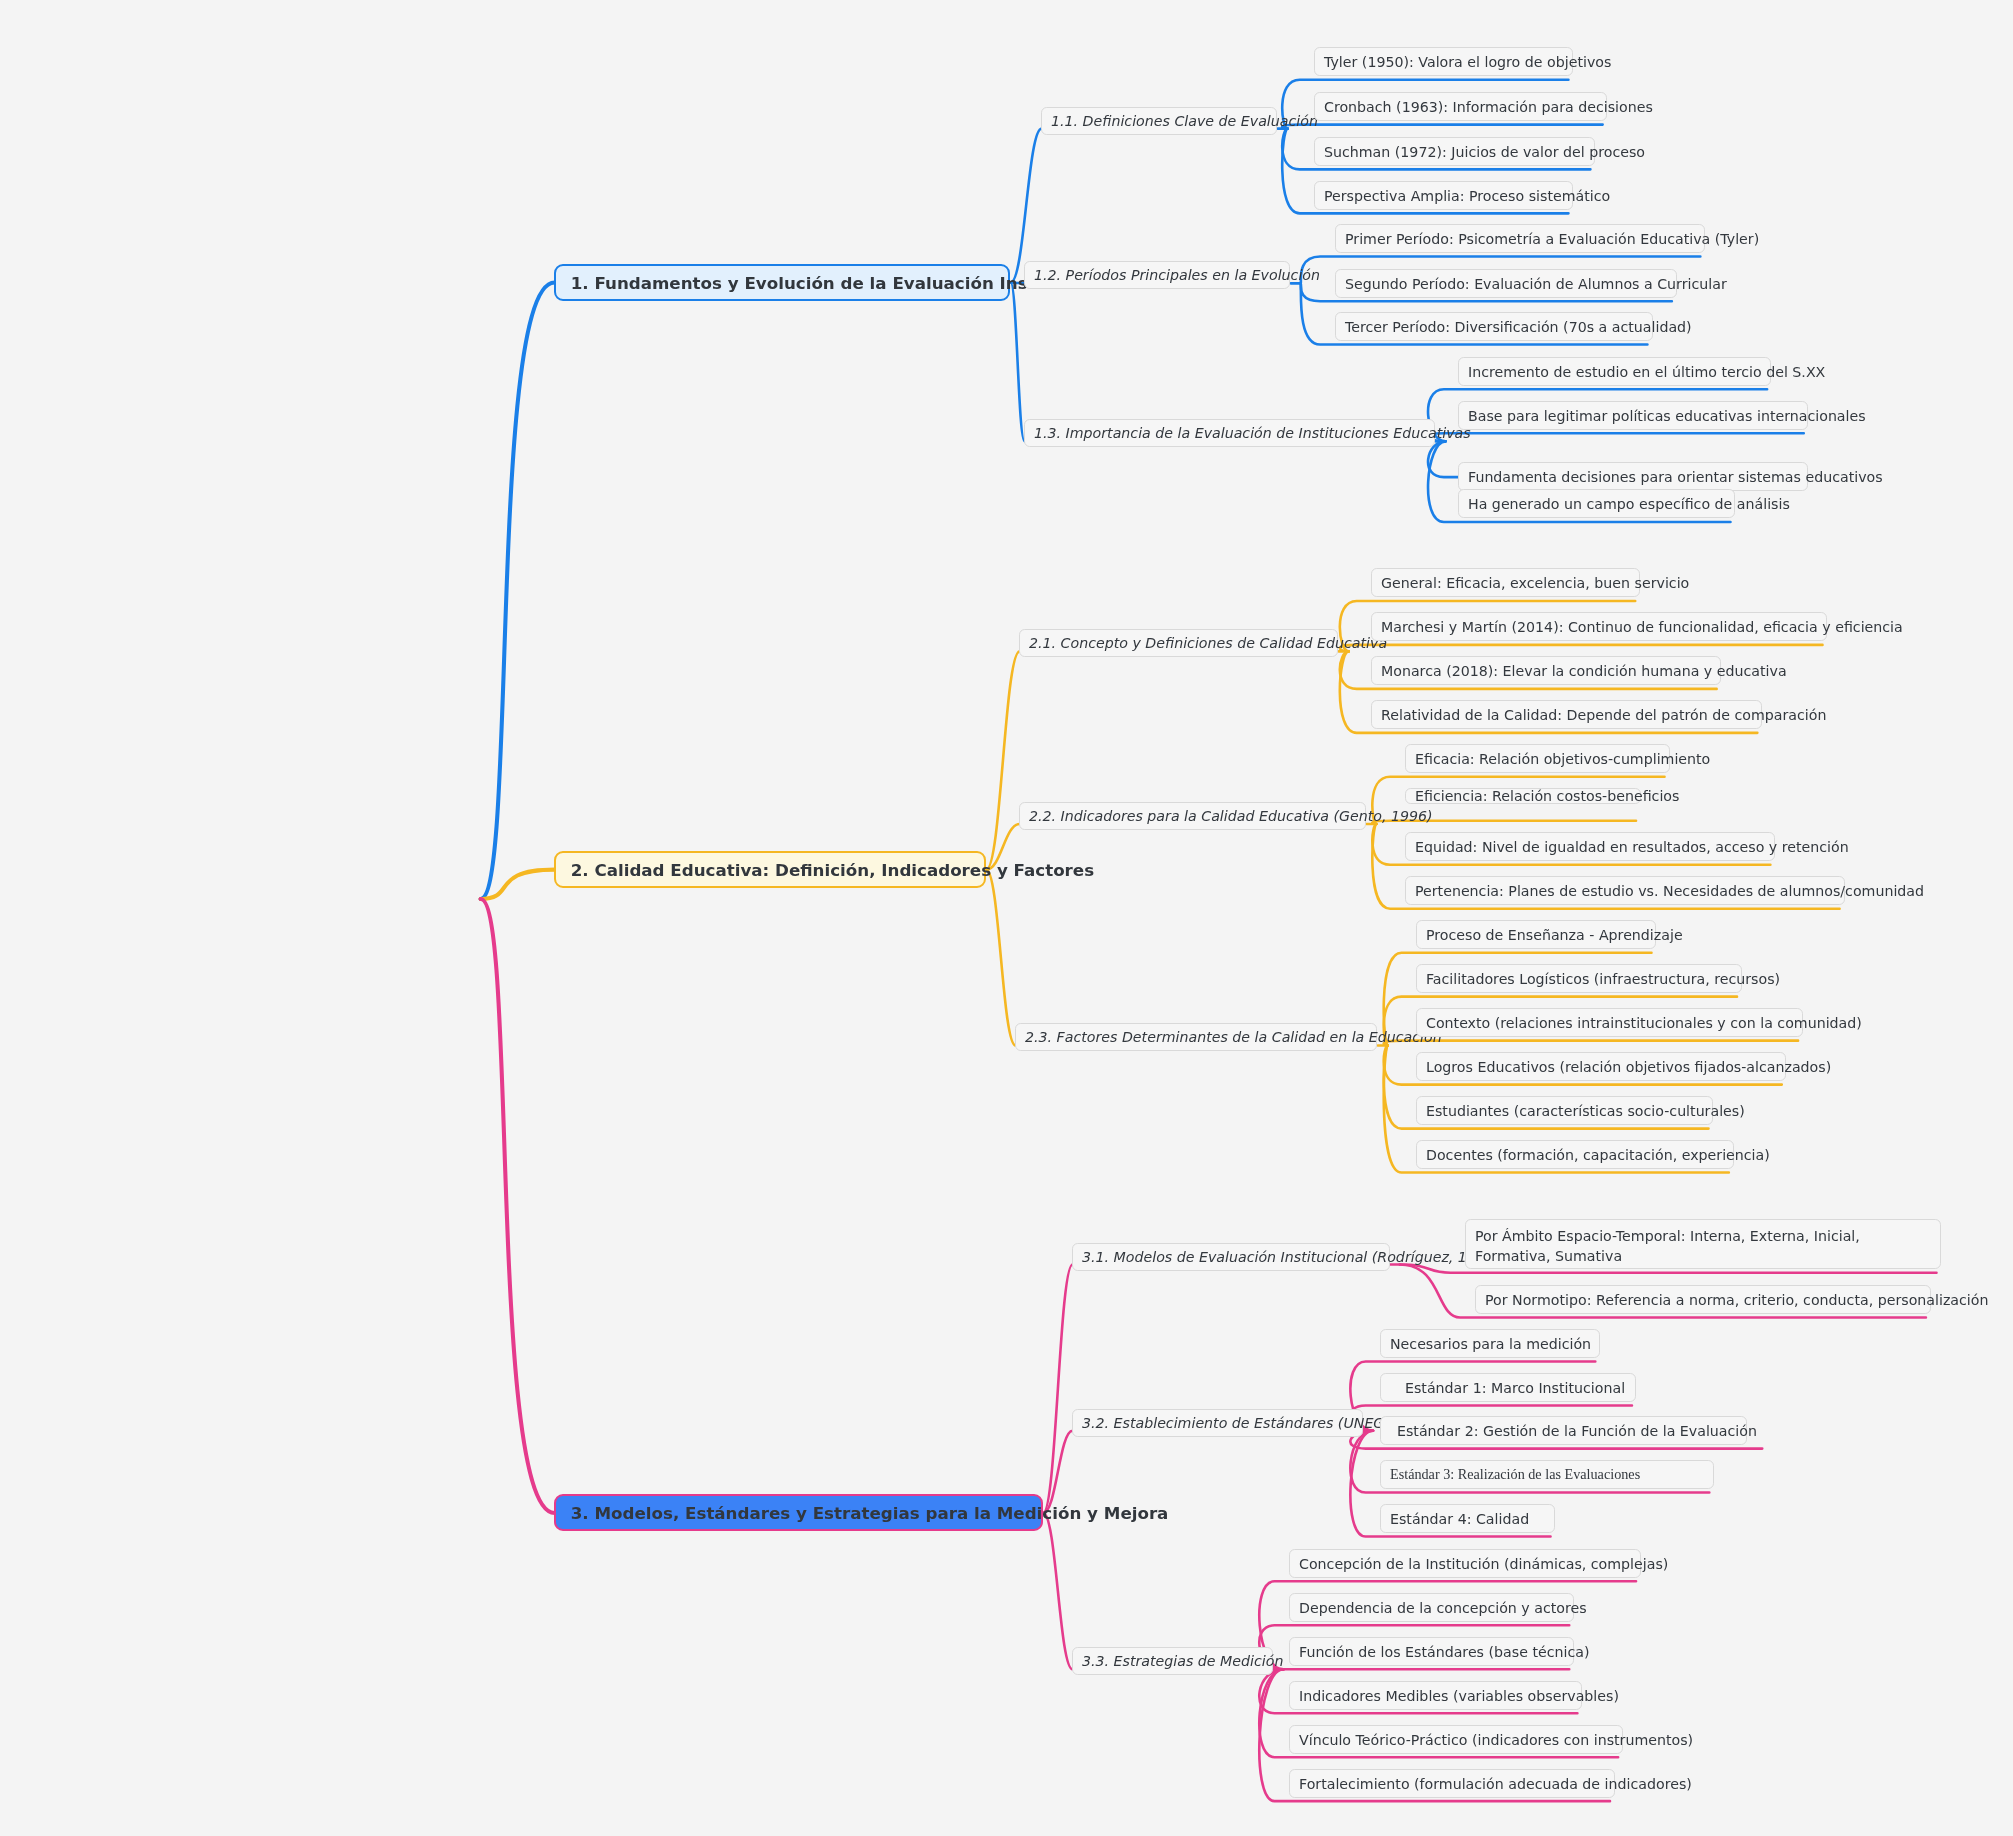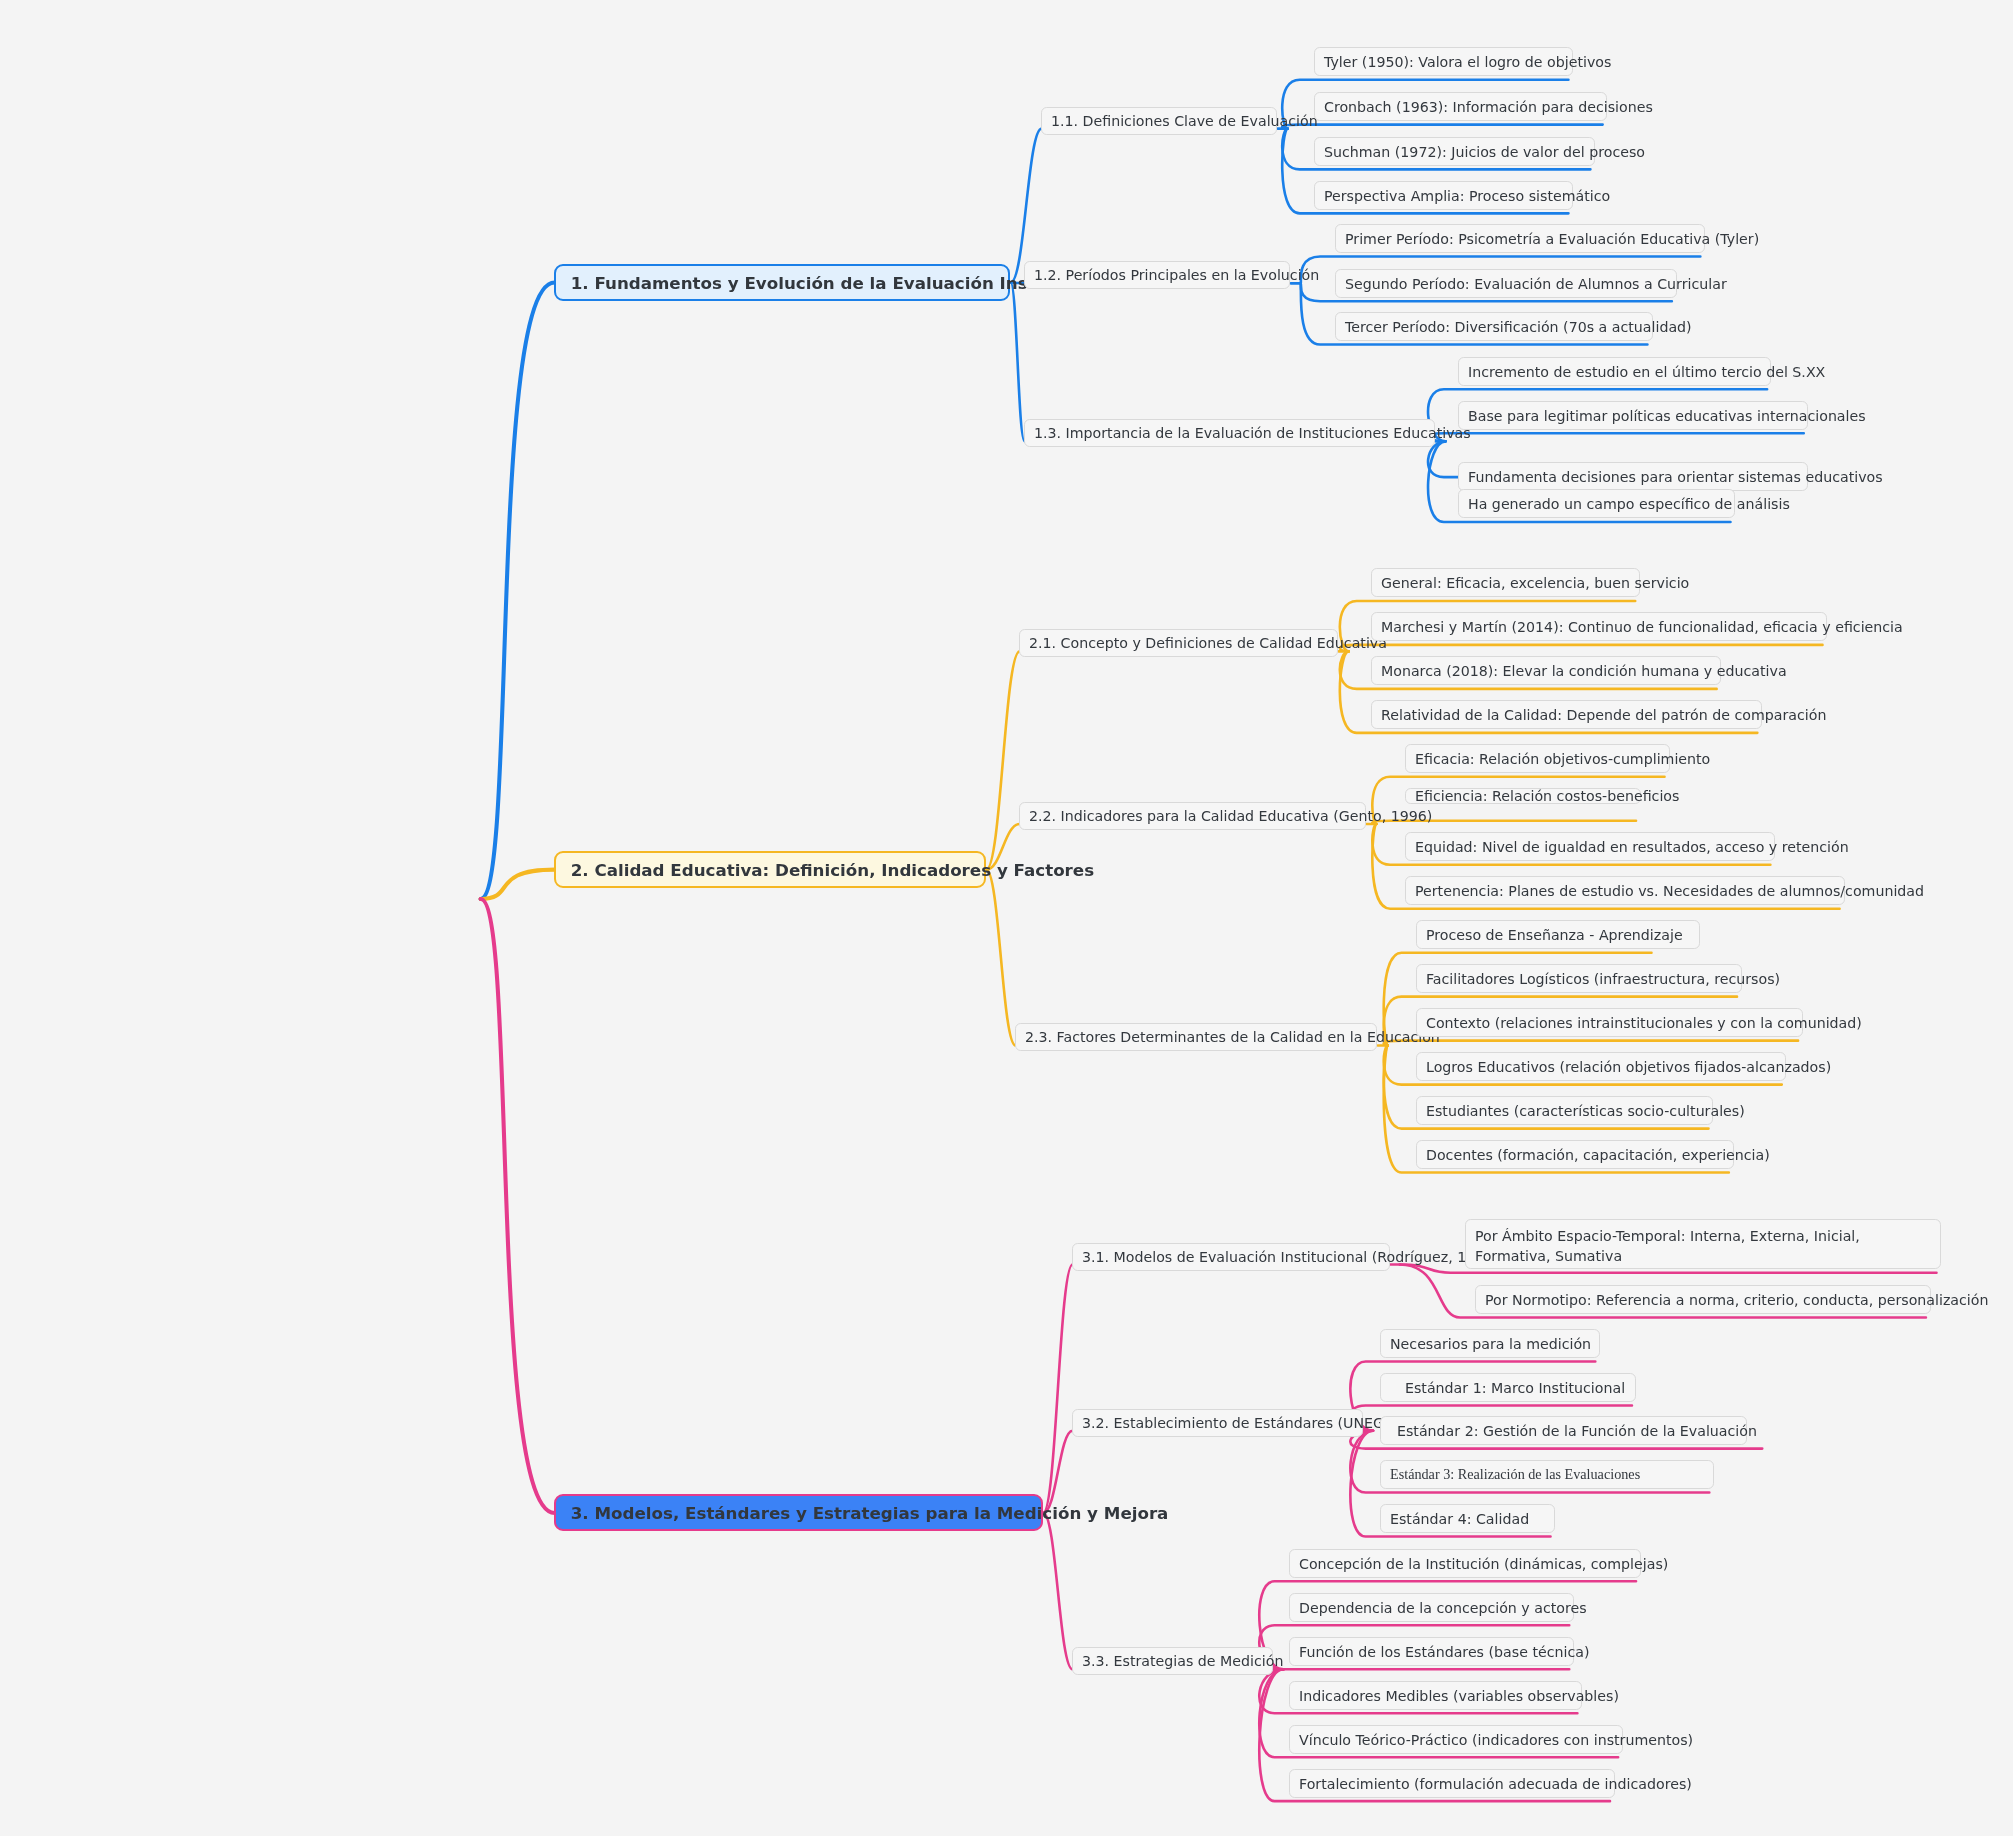--- a/index.html
+++ b/index.html
@@ -56,20 +56,21 @@
   .branch.b3 { background: #3b82f6; border-color: #e53b8c; }
 
   
   .sub {
     background: #f6f6f6;
     border: 1.2px solid #d9d9d9;
     border-radius: 5.7px;
     font-size: 14.2px;
     color: #33383e;
     padding: 0 9px;
+    font-style: italic;
   }
 
   
   .leaf {
     background: #f6f6f6;
     border: 1.2px solid #d9d9d9;
     border-radius: 5.7px;
     font-size: 14.2px;
     color: #33383e;
     padding: 0 9px;
@@ -166,21 +167,21 @@
     <div class="node leaf" style="left: 1371px; top: 568px; width: 269px; height: 29px;">General: Eficacia, excelencia, buen servicio</div>
     <div class="node leaf" style="left: 1371px; top: 612px; width: 456px; height: 29px;">Marchesi y Martín (2014): Continuo de funcionalidad, eficacia y eficiencia</div>
     <div class="node leaf" style="left: 1371px; top: 656px; width: 350px; height: 29px;">Monarca (2018): Elevar la condición humana y educativa</div>
     <div class="node leaf" style="left: 1371px; top: 700px; width: 391px; height: 29px;">Relatividad de la Calidad: Depende del patrón de comparación</div>
     <div class="node sub" style="left: 1019px; top: 802px; width: 347px; height: 28px;">2.2. Indicadores para la Calidad Educativa (Gento, 1996)</div>
     <div class="node leaf" style="left: 1405px; top: 744px; width: 265px; height: 29px;">Eficacia: Relación objetivos-cumplimiento</div>
     <div class="node leaf" style="left: 1405px; top: 788px; width: 236px; height: 16px;">Eficiencia: Relación costos-beneficios</div>
     <div class="node leaf" style="left: 1405px; top: 832px; width: 370px; height: 29px;">Equidad: Nivel de igualdad en resultados, acceso y retención</div>
     <div class="node leaf" style="left: 1405px; top: 876px; width: 440px; height: 29px;">Pertenencia: Planes de estudio vs. Necesidades de alumnos/comunidad</div>
     <div class="node sub" style="left: 1015px; top: 1023px; width: 362px; height: 28px;">2.3. Factores Determinantes de la Calidad en la Educación</div>
-    <div class="node leaf" style="left: 1416px; top: 920px; width: 284px; height: 29px;">Proceso de Enseñanza - Aprendizaje</div>
+    <div class="node leaf" style="left: 1416px; top: 920px; width: 240px; height: 29px;">Proceso de Enseñanza - Aprendizaje</div>
     <div class="node leaf" style="left: 1416px; top: 964px; width: 326px; height: 29px;">Facilitadores Logísticos (infraestructura, recursos)</div>
     <div class="node leaf" style="left: 1416px; top: 1008px; width: 387px; height: 29px;">Contexto (relaciones intrainstitucionales y con la comunidad)</div>
     <div class="node leaf" style="left: 1416px; top: 1052px; width: 370px; height: 29px;">Logros Educativos (relación objetivos fijados-alcanzados)</div>
     <div class="node leaf" style="left: 1416px; top: 1096px; width: 297px; height: 29px;">Estudiantes (características socio-culturales)</div>
     <div class="node leaf" style="left: 1416px; top: 1140px; width: 318px; height: 29px;">Docentes (formación, capacitación, experiencia)</div>
     <div class="node branch b3" style="left: 554px; top: 1494px; width: 489px; height: 37px;">3. Modelos, Estándares y Estrategias para la Medición y Mejora</div>
     <div class="node sub" style="left: 1072px; top: 1243px; width: 318px; height: 28px;">3.1. Modelos de Evaluación Institucional (Rodríguez, 1986)</div>
     <div class="node leaf wrap" style="left: 1465px; top: 1219px; width: 476px; height: 50px;">Por Ámbito Espacio-Temporal: Interna, Externa, Inicial, Formativa, Sumativa</div>
     <div class="node leaf" style="left: 1475px; top: 1285px; width: 456px; height: 29px;">Por Normotipo: Referencia a norma, criterio, conducta, personalización</div>
     <div class="node sub" style="left: 1072px; top: 1409px; width: 291px; height: 28px;">3.2. Establecimiento de Estándares (UNEG)</div>

